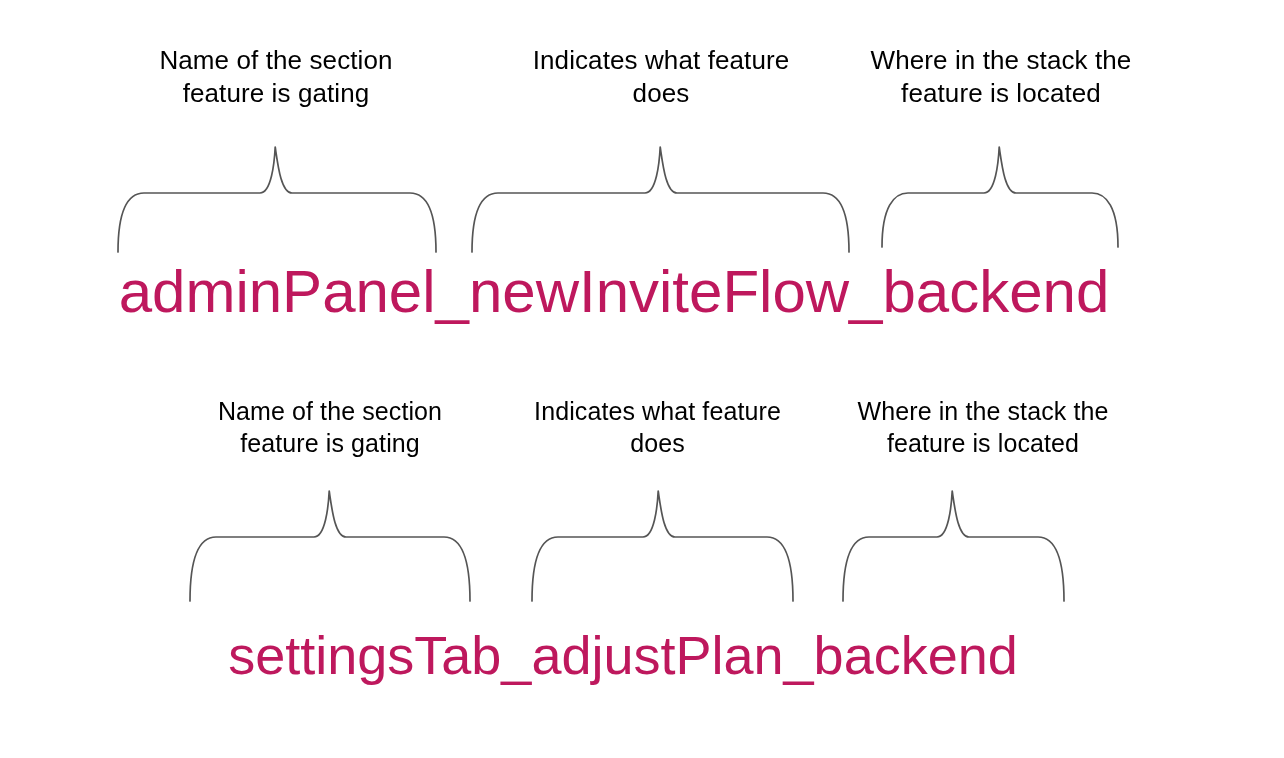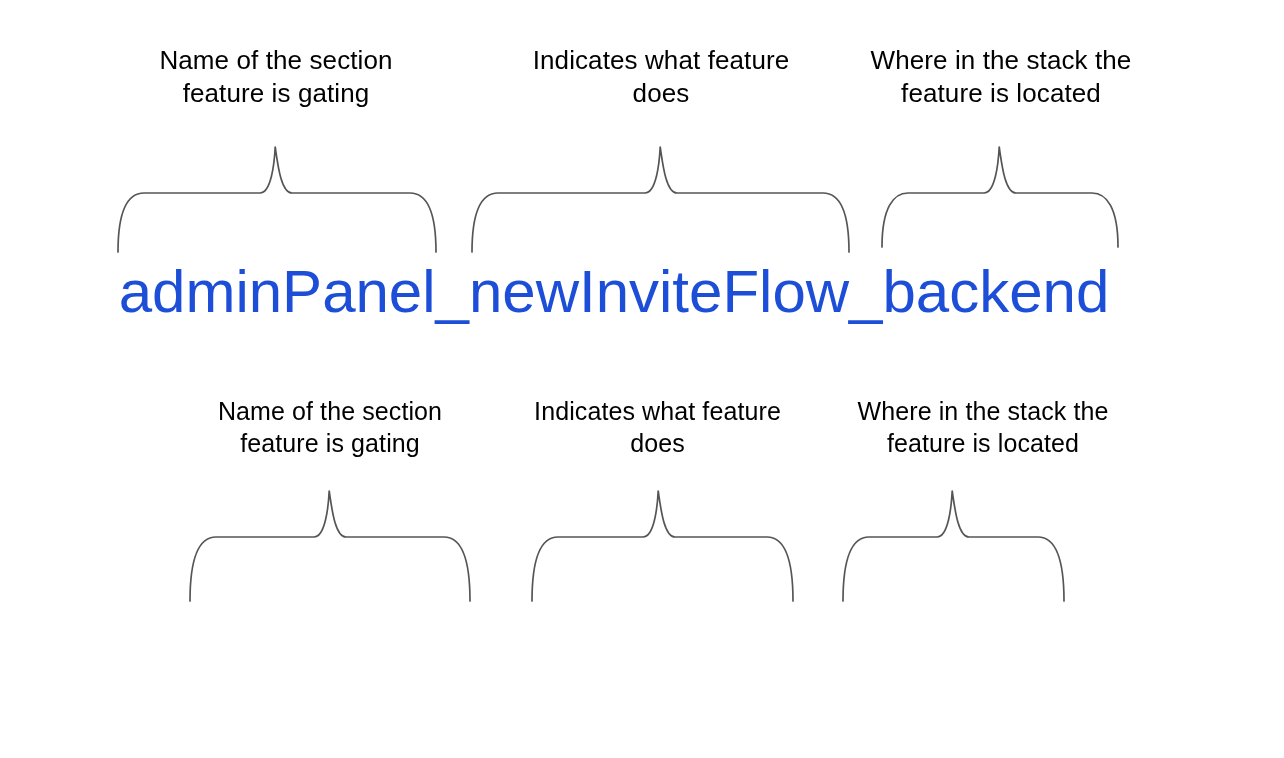--- a/index.html
+++ b/index.html
@@ -32,21 +32,21 @@
     white-space: pre-line;
     letter-spacing: 0.1px;
   }
   .caption.r1 { font-size: 26px; }
   .caption.r2 { font-size: 25px; }
 
   
   .flagname {
     position: absolute;
     text-align: center;
-    color: #1d4ed8;
+    color: #be185d;
     font-family: "Liberation Sans", sans-serif;
     font-weight: 400;
     white-space: nowrap;
     line-height: 1;
   }
   .flagname.f1 { font-size: 61px; }
   .flagname.f2 { font-size: 54px; }
 
   
   .brace-layer {
@@ -83,20 +83,21 @@
 
   <div class="caption r2" id="cap-2-0" style="left: 175px; width: 310px; top: 395px;">Name of the section
 feature is gating</div>
 
   <div class="caption r2" id="cap-2-1" style="left: 500px; width: 315px; top: 395px;">Indicates what feature
 does</div>
 
   <div class="caption r2" id="cap-2-2" style="left: 828px; width: 310px; top: 395px;">Where in the stack the
 feature is located</div>
 
+  <div class="flagname f2" id="flag-2" style="top: 628px; left: 0px; width: 1246px; font-size: 54px;">settingsTab_adjustPlan_backend</div>
 
   <svg class="brace-layer" id="brace-layer" viewBox="0 0 1284 758" xmlns="http://www.w3.org/2000/svg">
       <path d="M 118 252 C 118 207.3, 129.7 193, 144 193 L 260 193 C 271.2 193, 274.4 163, 275.2 147 C 277.6 163, 280.8 193, 292 193 L 410 193 C 424.3 193, 436 207.3, 436 252" class="brace-path" stroke="#555555"></path>
       <path d="M 472 252 C 472 207.3, 483.7 193, 498 193 L 645 193 C 656.2 193, 659.4 163, 660.2 147 C 662.6 163, 665.8 193, 677 193 L 823 193 C 837.3 193, 849 207.3, 849 252" class="brace-path" stroke="#555555"></path>
       <path d="M 882 247 C 882 207.3, 893.7 193, 908 193 L 984 193 C 995.2 193, 998.4 163, 999.2 147 C 1001.6 163, 1004.8 193, 1016 193 L 1092 193 C 1106.3 193, 1118 207.3, 1118 247" class="brace-path" stroke="#555555"></path>
       <path d="M 190 601 C 190 551.3, 201.7 537, 216 537 L 314 537 C 325.2 537, 328.4 507, 329.2 491 C 331.6 507, 334.8 537, 346 537 L 444 537 C 458.3 537, 470 551.3, 470 601" class="brace-path" stroke="#555555"></path>
       <path d="M 532 601 C 532 551.3, 543.7 537, 558 537 L 643 537 C 654.2 537, 657.4 507, 658.2 491 C 660.6 507, 663.8 537, 675 537 L 767 537 C 781.3 537, 793 551.3, 793 601" class="brace-path" stroke="#555555"></path>
       <path d="M 843 601 C 843 551.3, 854.7 537, 869 537 L 937 537 C 948.2 537, 951.4 507, 952.2 491 C 954.6 507, 957.8 537, 969 537 L 1038 537 C 1052.3 537, 1064 551.3, 1064 601" class="brace-path" stroke="#555555"></path>
     </svg>
 

